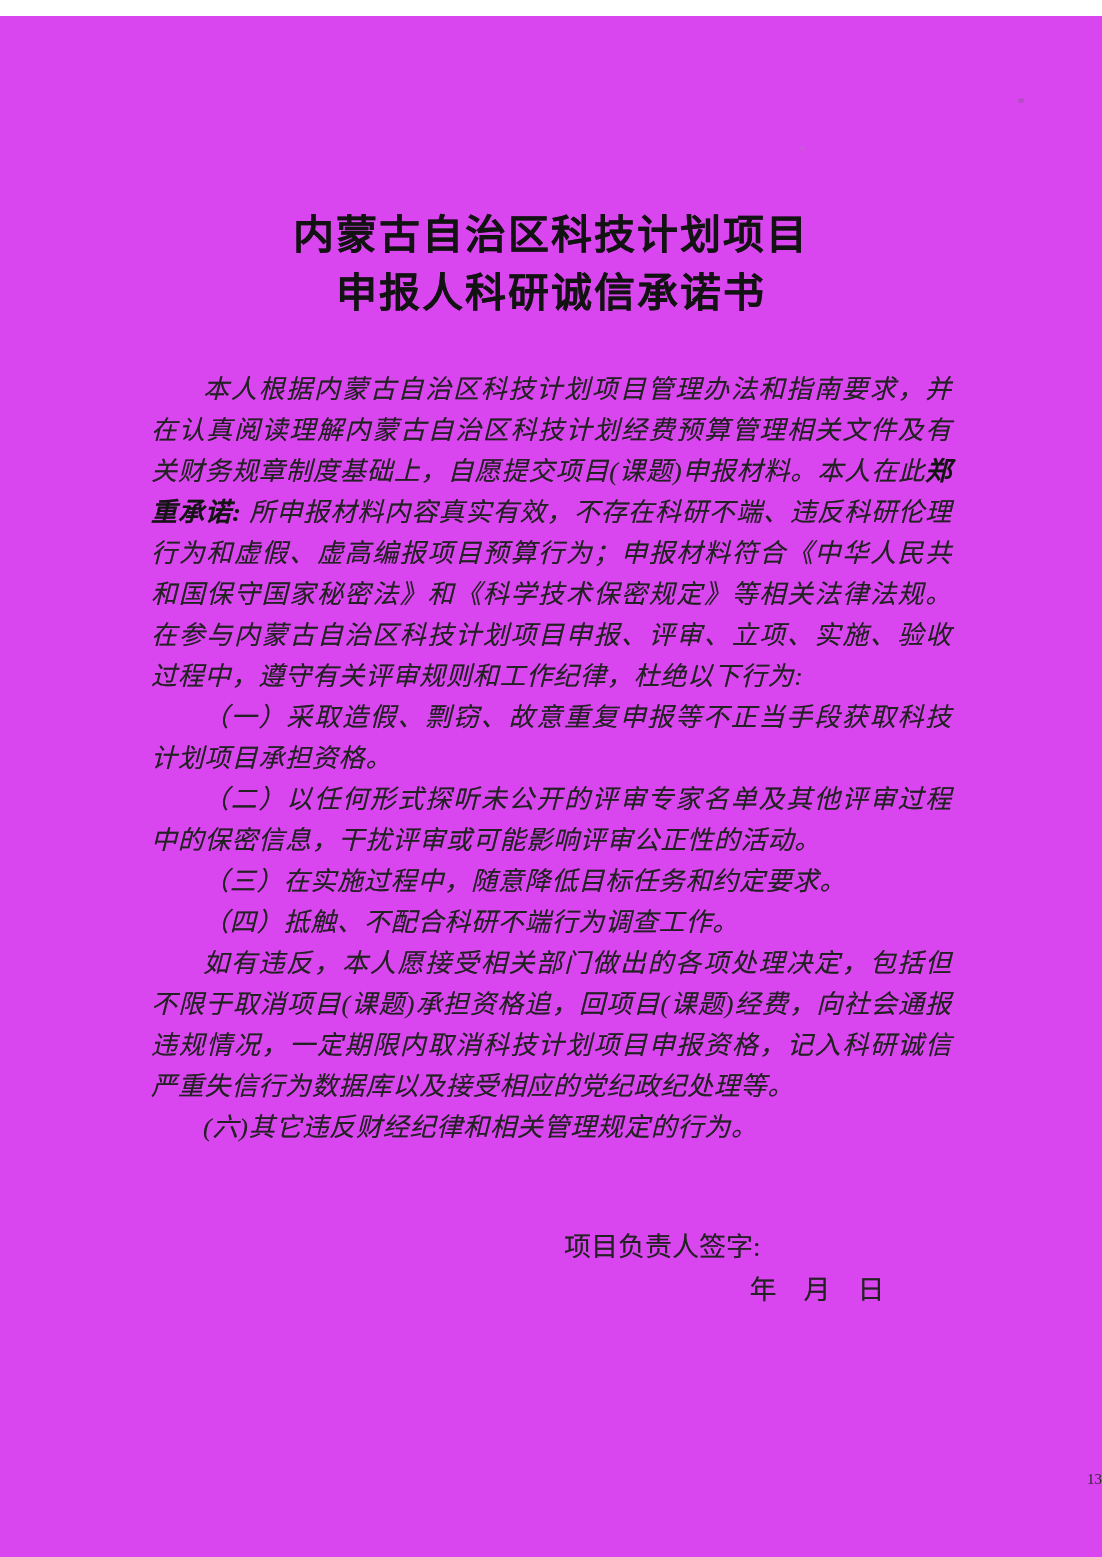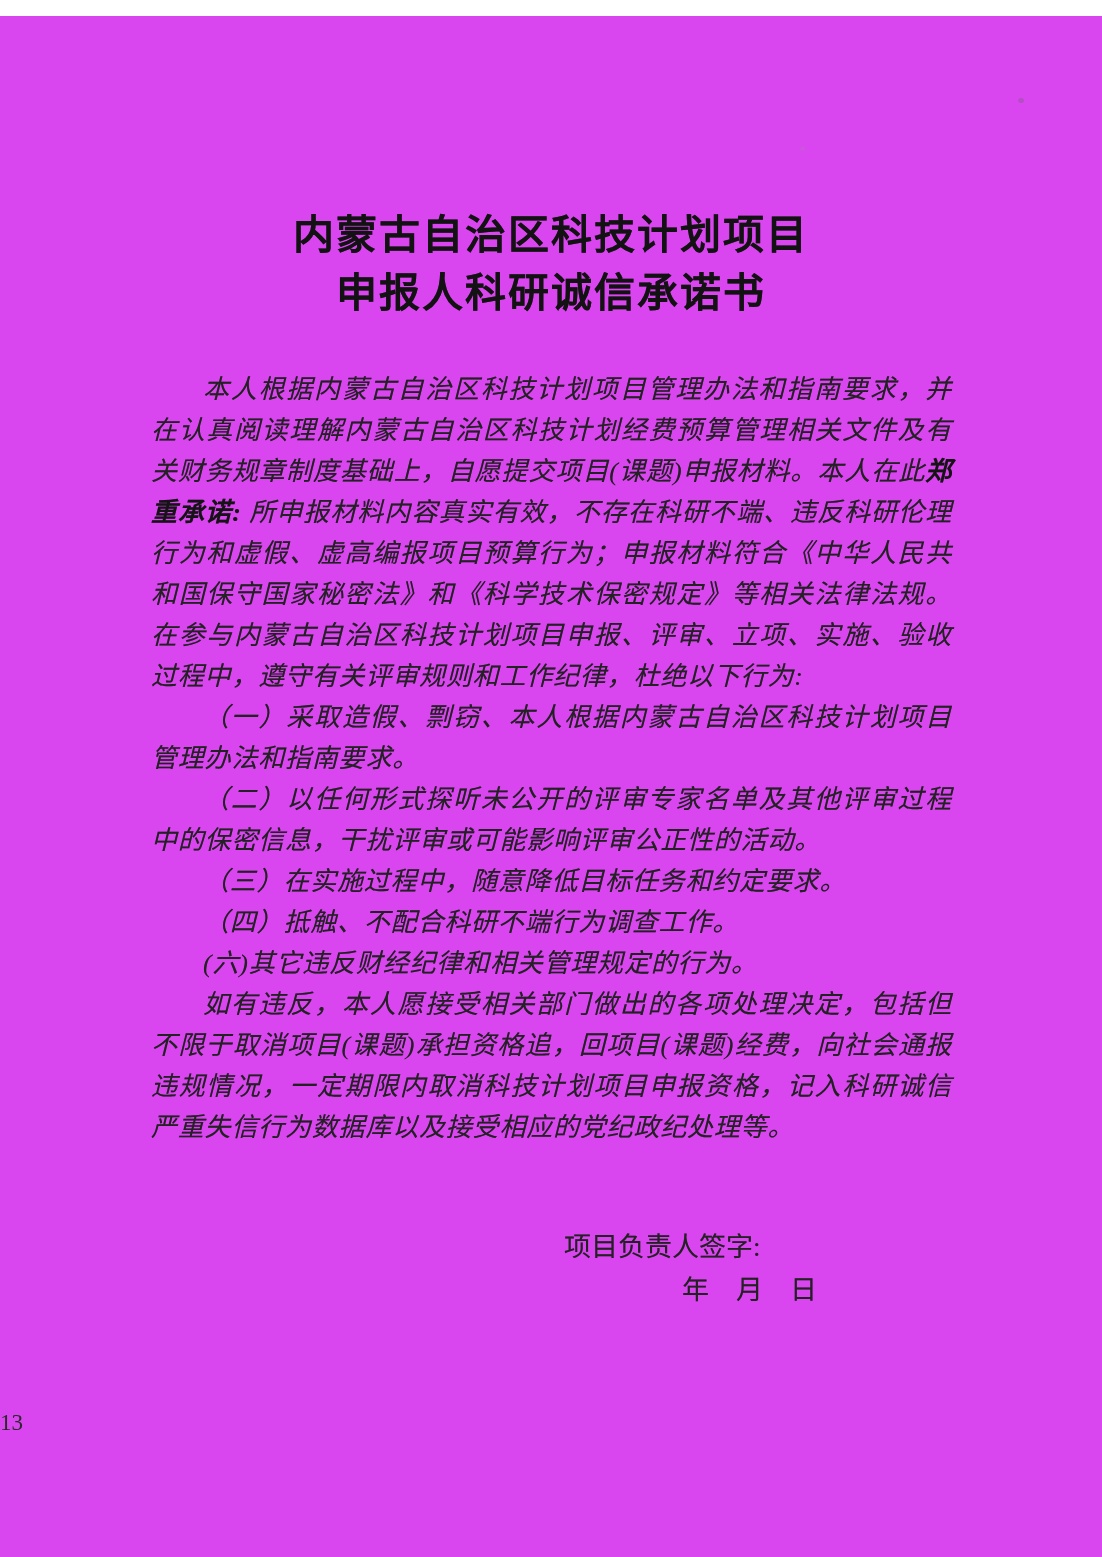--- a/index.html
+++ b/index.html
@@ -53,28 +53,29 @@
     color: #222222;
     text-shadow: 0 0 0.4px rgba(0,0,0,0.35);
   }
   .sig-label {
     padding-left: 413px;
     font-family: Liberation Serif, serif;
   }
   .sig-date {
     padding-left: 531px;
     margin-top: 1px;
+    text-align: center;
   }
   .page-number {
     position: absolute;
-    top: 1394px;
+    top: 1455px;
     left: 0;
     width: 100%;
-    text-align: left;
-    font-size: 23px;
+    text-align: right;
+    font-size: 15px;
     color: #2a2a2a;
   }
   
   .speck-a {
     position: absolute;
     left: 1018px;
     top: 82px;
     width: 6px;
     height: 5px;
     border-radius: 50%;
@@ -96,27 +97,27 @@
 <div class="page">
 
   <div class="title-block">
     <div>内蒙古自治区科技计划项目</div>
     <div>申报人科研诚信承诺书</div>
   </div>
 
   <div class="doc-body">
     <p class="para"><span>本人根据内蒙古自治区科技计划项目管理办法和指南要求，并在认真阅读理解内蒙古自治区科技计划经费预算管理相关文件及有关财务规章制度基础上，自愿提交项目(课题)申报材料。本人在此</span><b>郑重承诺:</b><span> 所申报材料内容真实有效，不存在科研不端、违反科研伦理行为和虚假、虚高编报项目预算行为；申报材料符合《中华人民共和国保守国家秘密法》和《科学技术保密规定》等相关法律法规。在参与内蒙古自治区科技计划项目申报、评审、立项、实施、验收过程中，遵守有关评审规则和工作纪律，杜绝以下行为:</span></p>
 
-    <p class="para">（一）采取造假、剽窃、本人根据内蒙古自治区科技计划项目管理办法和指南要求。</p>
+    <p class="para">（一）采取造假、剽窃、故意重复申报等不正当手段获取科技计划项目承担资格。</p>
     <p class="para">（二）以任何形式探听未公开的评审专家名单及其他评审过程中的保密信息，干扰评审或可能影响评审公正性的活动。</p>
     <p class="para">（三）在实施过程中，随意降低目标任务和约定要求。</p>
     <p class="para">（四）抵触、不配合科研不端行为调查工作。</p>
+    <p class="para">如有违反，本人愿接受相关部门做出的各项处理决定，包括但不限于取消项目(课题)承担资格追，回项目(课题)经费，向社会通报违规情况，一定期限内取消科技计划项目申报资格，记入科研诚信严重失信行为数据库以及接受相应的党纪政纪处理等。</p>
+
     <p class="para">(六)其它违反财经纪律和相关管理规定的行为。</p>
-
-    <p class="para">如有违反，本人愿接受相关部门做出的各项处理决定，包括但不限于取消项目(课题)承担资格追，回项目(课题)经费，向社会通报违规情况，一定期限内取消科技计划项目申报资格，记入科研诚信严重失信行为数据库以及接受相应的党纪政纪处理等。</p>
   </div>
 
   <div class="signature-block">
     <div class="sig-label">项目负责人签字:</div>
     <div class="sig-date">年　月　日</div>
   </div>
 
   <div class="page-number">13</div>
 
   <div class="speck-a"></div>

